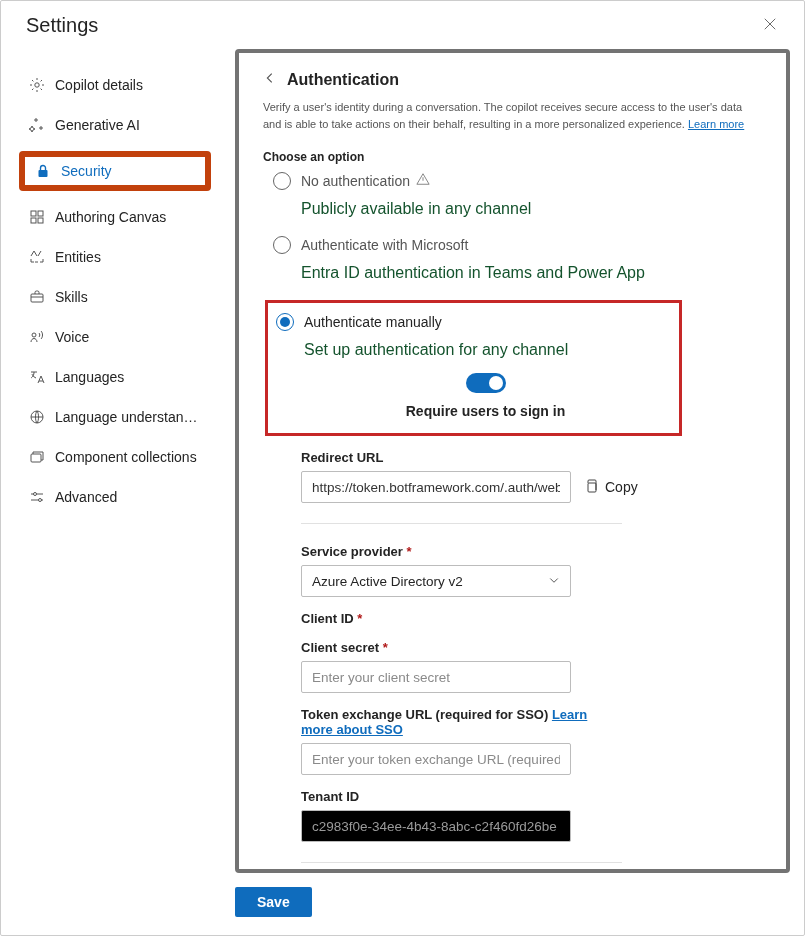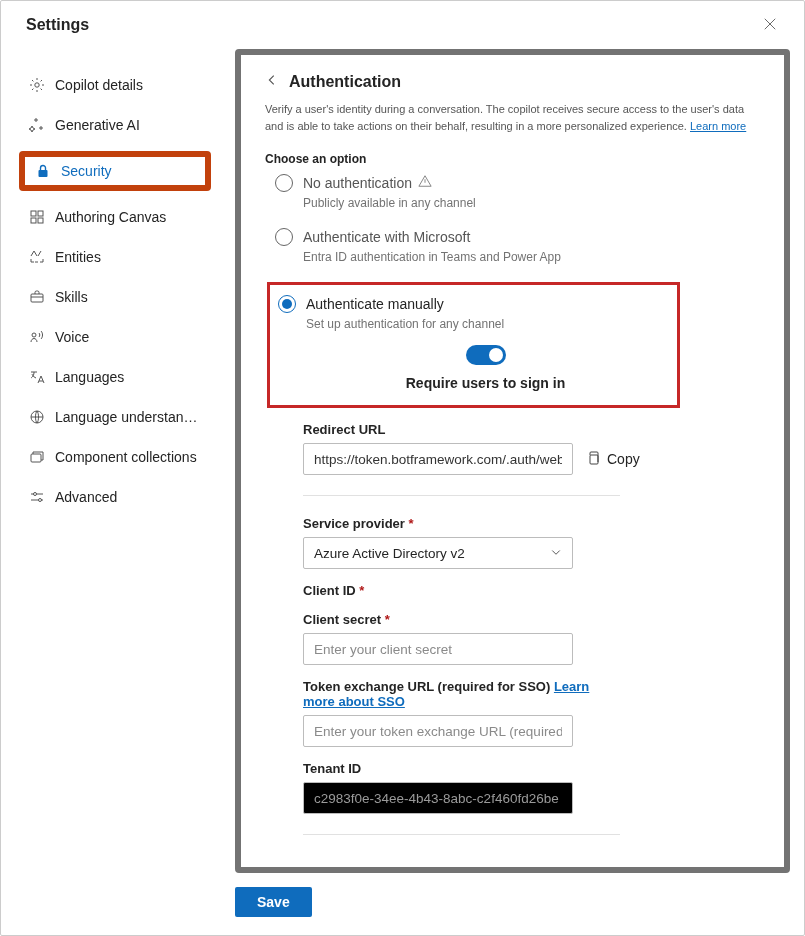--- a/index.html
+++ b/index.html
@@ -1,44 +1,44 @@
 <!DOCTYPE html>
 <html><head>
 <meta charset="utf-8">
 <style>
   * { box-sizing: border-box; margin: 0; padding: 0; }
   html, body { width: 805px; height: 936px; font-family: "Segoe UI", Arial, sans-serif; color: #242424; background: #fff; }
   .window { width: 805px; height: 936px; border: 1px solid #ccc; border-radius: 2px; position: relative; overflow: hidden; }
   .header { height: 48px; display: flex; align-items: center; justify-content: space-between; padding: 0 20px 0 25px; }
-  .header h1 { font-size: 16px; font-weight: 700; }
+  .header h1 { font-size: 20px; font-weight: 400; }
   .close { width: 28px; height: 28px; display: flex; align-items: center; justify-content: center; color: #555; cursor: pointer; background:none; border:none; font-family:inherit; }
   .body { display: flex; height: calc(100% - 48px); }
   .sidebar { width: 220px; padding: 22px 10px 0 18px; }
   .nav-item { display: flex; align-items: center; gap: 10px; padding: 6px 10px; font-size: 14px; color: #242424; border-radius: 4px; cursor: pointer; margin-bottom: 12px; }
   .nav-item .icon { width: 16px; height: 16px; display:flex; align-items:center; justify-content:center; color:#555; }
   .nav-item.active { border: 6px solid #c2410c; color: #0f6cbd; }
   .nav-item.active .icon { color:#0f6cbd; }
   .nav-label { white-space: nowrap; overflow: hidden; text-overflow: ellipsis; max-width: 155px; }
   .main { flex: 1; padding: 0 14px 14px 14px; display:flex; flex-direction:column; }
-  .panel { flex:1; border: 6px solid #737373; border-radius: 4px; padding: 18px 24px 20px 24px; overflow: hidden; }
+  .panel { flex:1; border: 4px solid #737373; border-radius: 4px; padding: 18px 24px 20px 24px; overflow: hidden; }
   .panel-header { display:flex; align-items:center; gap: 10px; margin-bottom: 10px; }
   .back { color:#555; cursor:pointer; display:flex; align-items:center; }
   .panel-title { font-size: 16px; font-weight: 600; }
   .desc { font-size: 11px; color: #555; line-height: 1.5; margin-bottom: 18px; padding-left: 0; }
   .desc a { color: #0f6cbd; text-decoration: underline; }
   .section-label { font-size: 12px; font-weight: 600; margin-bottom: 8px; }
   .option-group { padding-left: 10px; }
   .option { margin-bottom: 18px; }
   .option-row { display:flex; align-items:center; gap: 10px; }
   .radio { width:18px; height:18px; border-radius:50%; border:1px solid #666; display:inline-flex; align-items:center; justify-content:center; cursor:pointer; flex-shrink:0; }
   .radio.selected { border-color:#0f6cbd; }
   .radio .dot { width:10px; height:10px; border-radius:50%; background:#0f6cbd; display:none; }
   .radio.selected .dot { display:block; }
   .option-label { font-size: 14px; color:#555; }
-  .option-sub { font-size: 12px; color:#737373; margin-left: 28px; margin-top: 4px; }
+  .option-sub { font-size: 16px; color:#14532d; margin-left: 28px; margin-top: 10px; }
   .option-label-row { display:flex; align-items:center; gap:6px; }
   .selected-option .option-label { color:#242424; }
   .toggle-row { display:flex; align-items:center; gap:10px; margin-left: 28px; margin-top: 14px; flex-direction: column; }
   .toggle { width:40px; height:20px; border-radius:10px; background:#0f6cbd; position:relative; cursor:pointer; }
   .toggle .knob { width:14px; height:14px; border-radius:50%; background:#fff; position:absolute; top:3px; right:3px; }
   .toggle-label { font-size:14px; font-weight:600; }
   .highlight-box { border: 3px solid #c62828; padding: 10px 12px 14px 8px; margin-left: -8px; margin-right: 80px; }
   .indent-block { margin-left: 28px; margin-top: 14px; }
   .field-label { font-size: 13px; font-weight: 600; margin-bottom: 6px; }
   .req { color:#b01818; }

